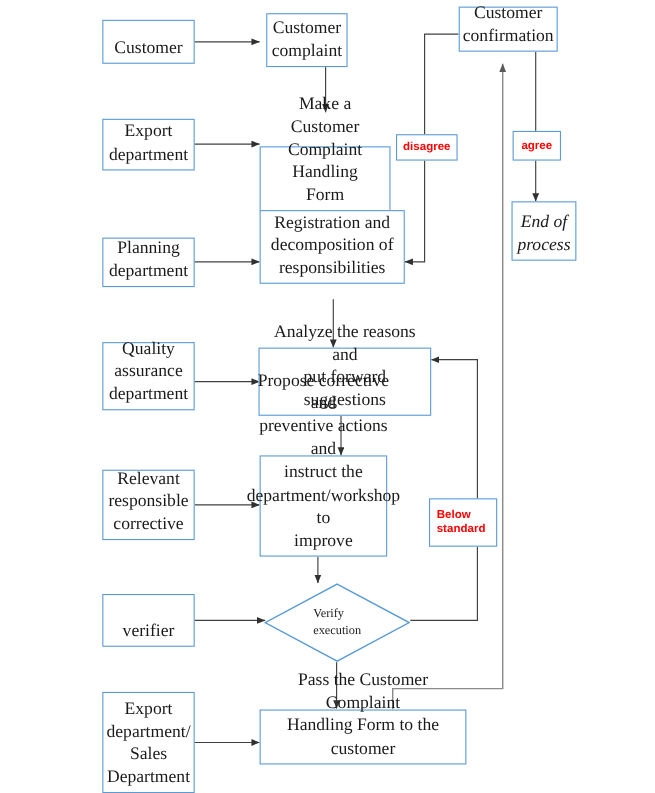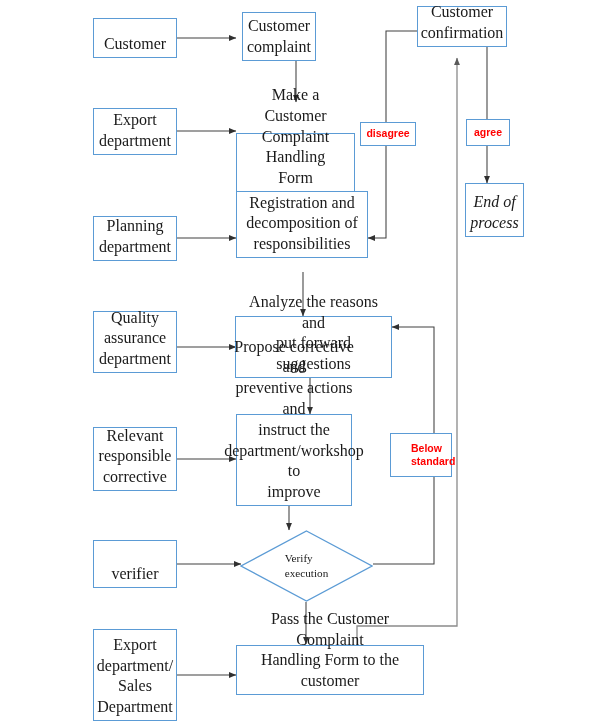--- a/index.html
+++ b/index.html
@@ -53,21 +53,22 @@
     color: #ff0000;
     font-family: "Liberation Sans", "DejaVu Sans", sans-serif;
     font-size: 10.5px;
     line-height: 1.25;
     font-weight: 600;
     padding: 2px 4px;
   }
   .label-red.left-al {
     justify-content: flex-start;
     text-align: left;
-    padding-left: 20px;
+    padding-left: 6px;
+    margin-top: 20px;
   }
   .label-red .txt { white-space: pre-line; }
   .diamond {
     position: absolute;
     display: flex;
     align-items: center;
     justify-content: center;
   }
   .diamond .dtext {
     position: relative;

